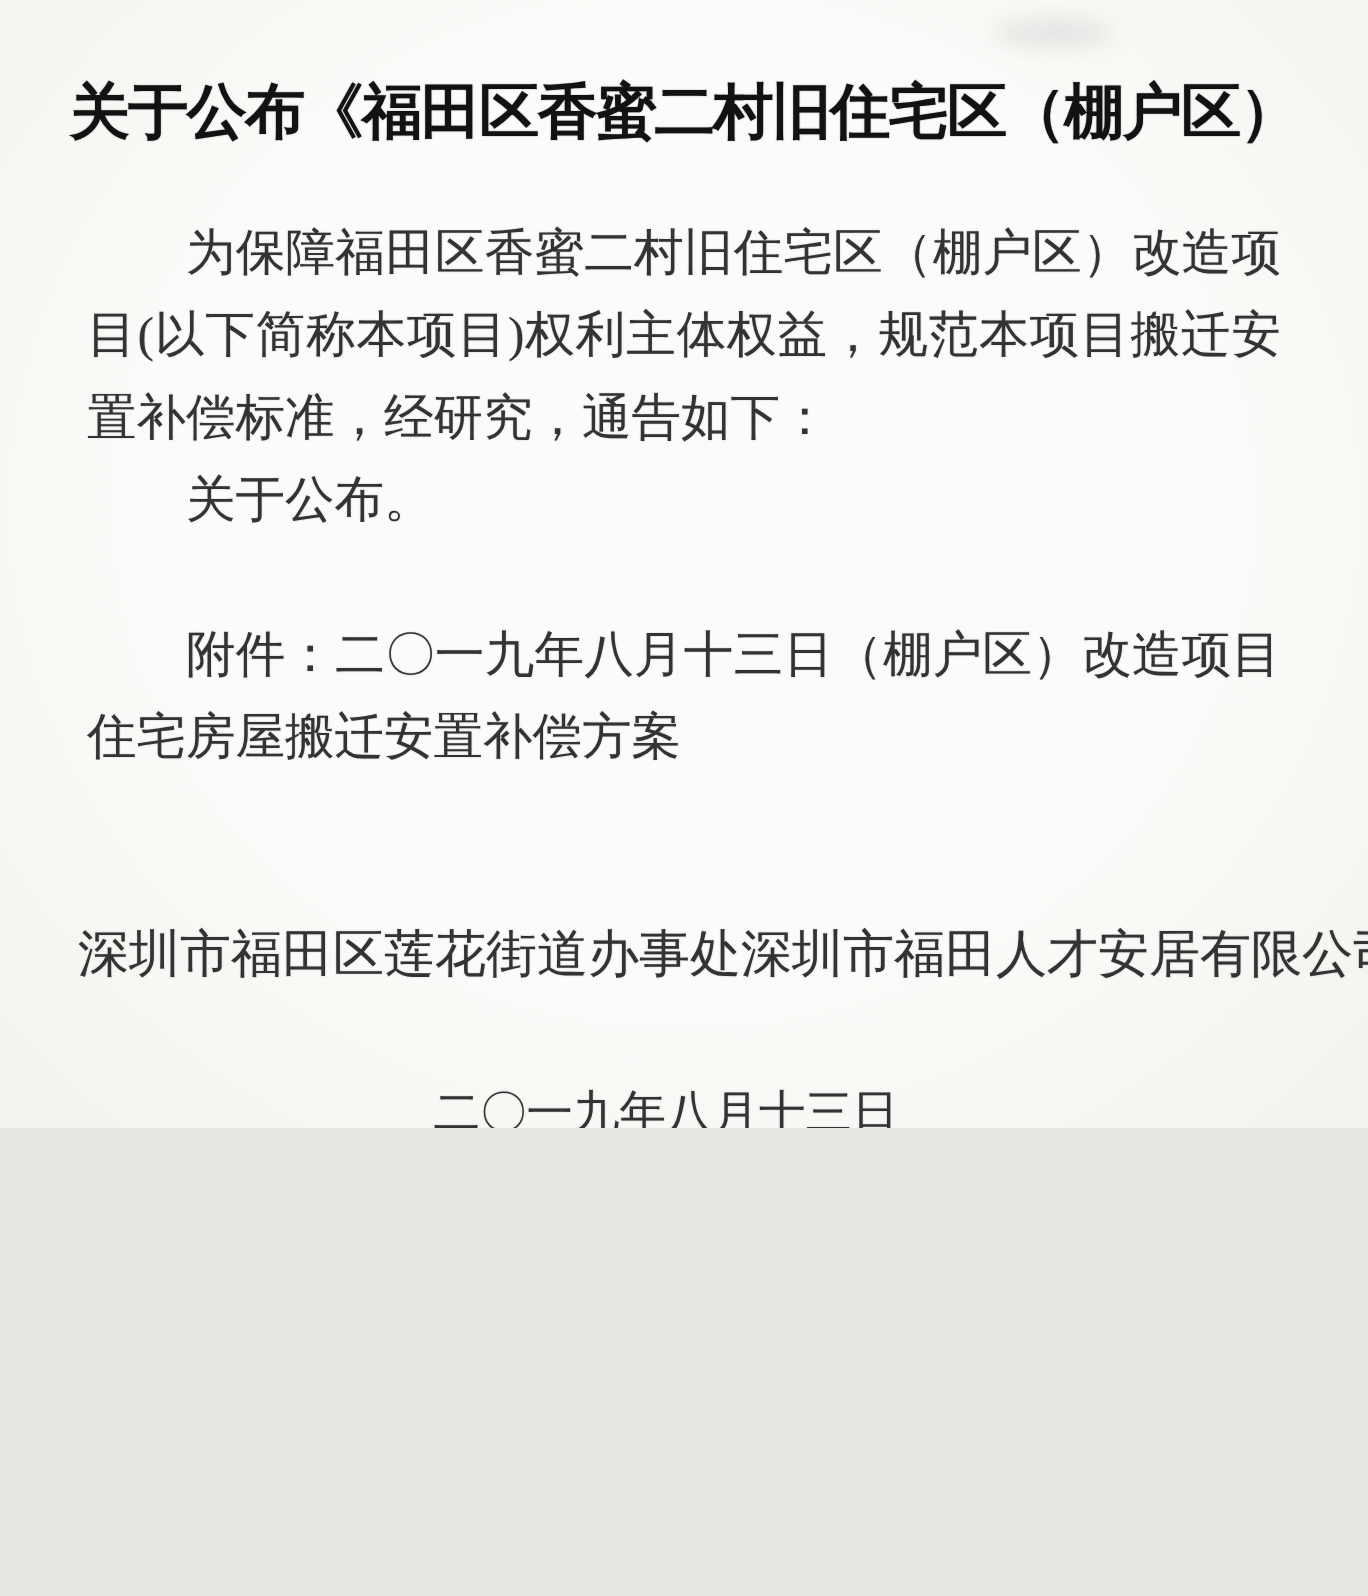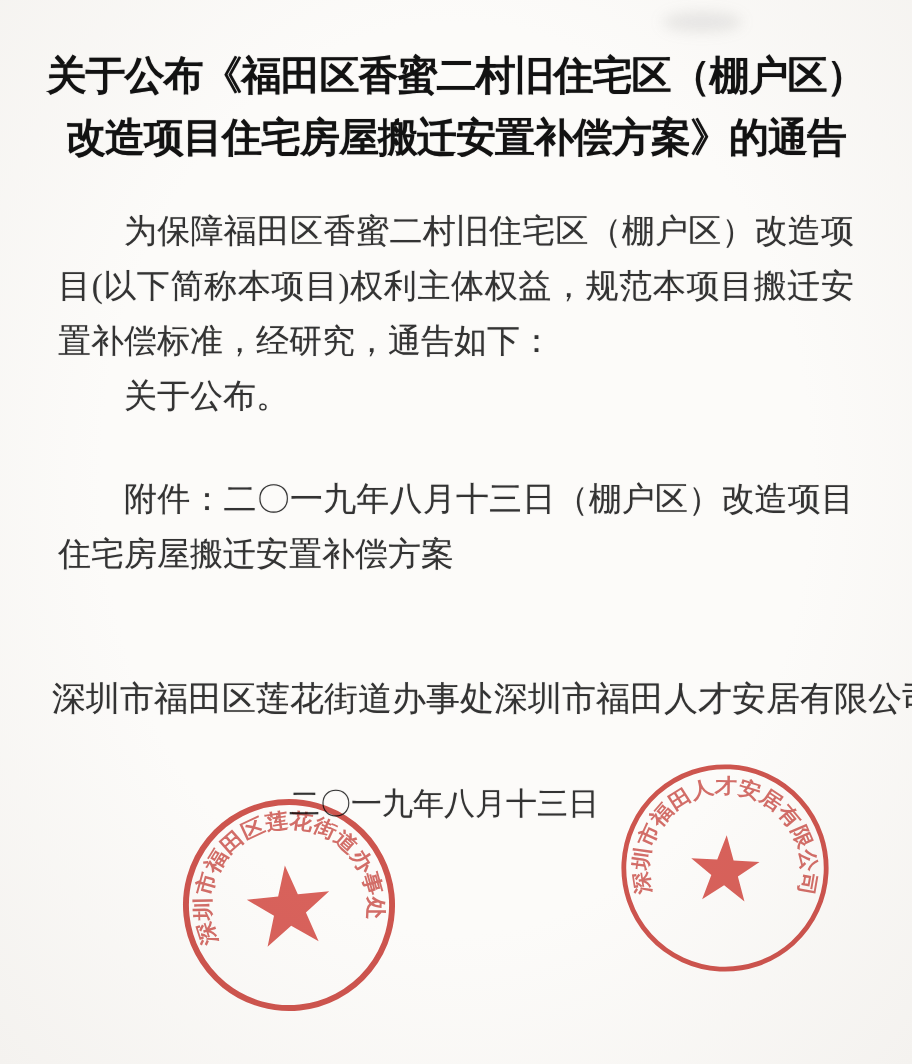--- a/index.html
+++ b/index.html
@@ -1,18 +1,18 @@
 <!DOCTYPE html>
 <html><head>
 <meta charset="utf-8">
 <style>
   html,body{margin:0;padding:0;background:#e9e7e4;}
   .page{
     position:relative;
-    width:912px;height:1064px;
+    width:912px;height:752px;
     margin:0 auto;
     background:radial-gradient(ellipse at 50% 45%, #fcfbf9 55%, #f4f2ef 100%);
     overflow:hidden;
     font-family:"Liberation Serif","DejaVu Serif",serif;
   }
   .smudge{
     position:absolute;left:662px;top:12px;width:80px;height:20px;
     background:rgba(110,110,110,0.14);border-radius:50%;
     filter:blur(7px);
   }
@@ -68,21 +68,20 @@
 </style>
 </head>
 <body>
 
 <div class="page">
   <div class="smudge"></div>
 
   <div class="content">
     <div class="title">
       <div>关于公布《福田区香蜜二村旧住宅区（棚户区）</div>
-      <div>改造项目住宅房屋搬迁安置补偿方案》的通告</div>
     </div>
 
     <div class="body-text">
       <p class="para">为保障福田区香蜜二村旧住宅区（棚户区）改造项目(以下简称本项目)权利主体权益，规范本项目搬迁安置补偿标准，经研究，通告如下：</p>
       <p class="para">关于公布。</p>
       <p class="para attachment">附件：二〇一九年八月十三日（棚户区）改造项目住宅房屋搬迁安置补偿方案</p>
     </div>
 
     <div class="sig-row">
       <span>深圳市福田区莲花街道办事处</span>

